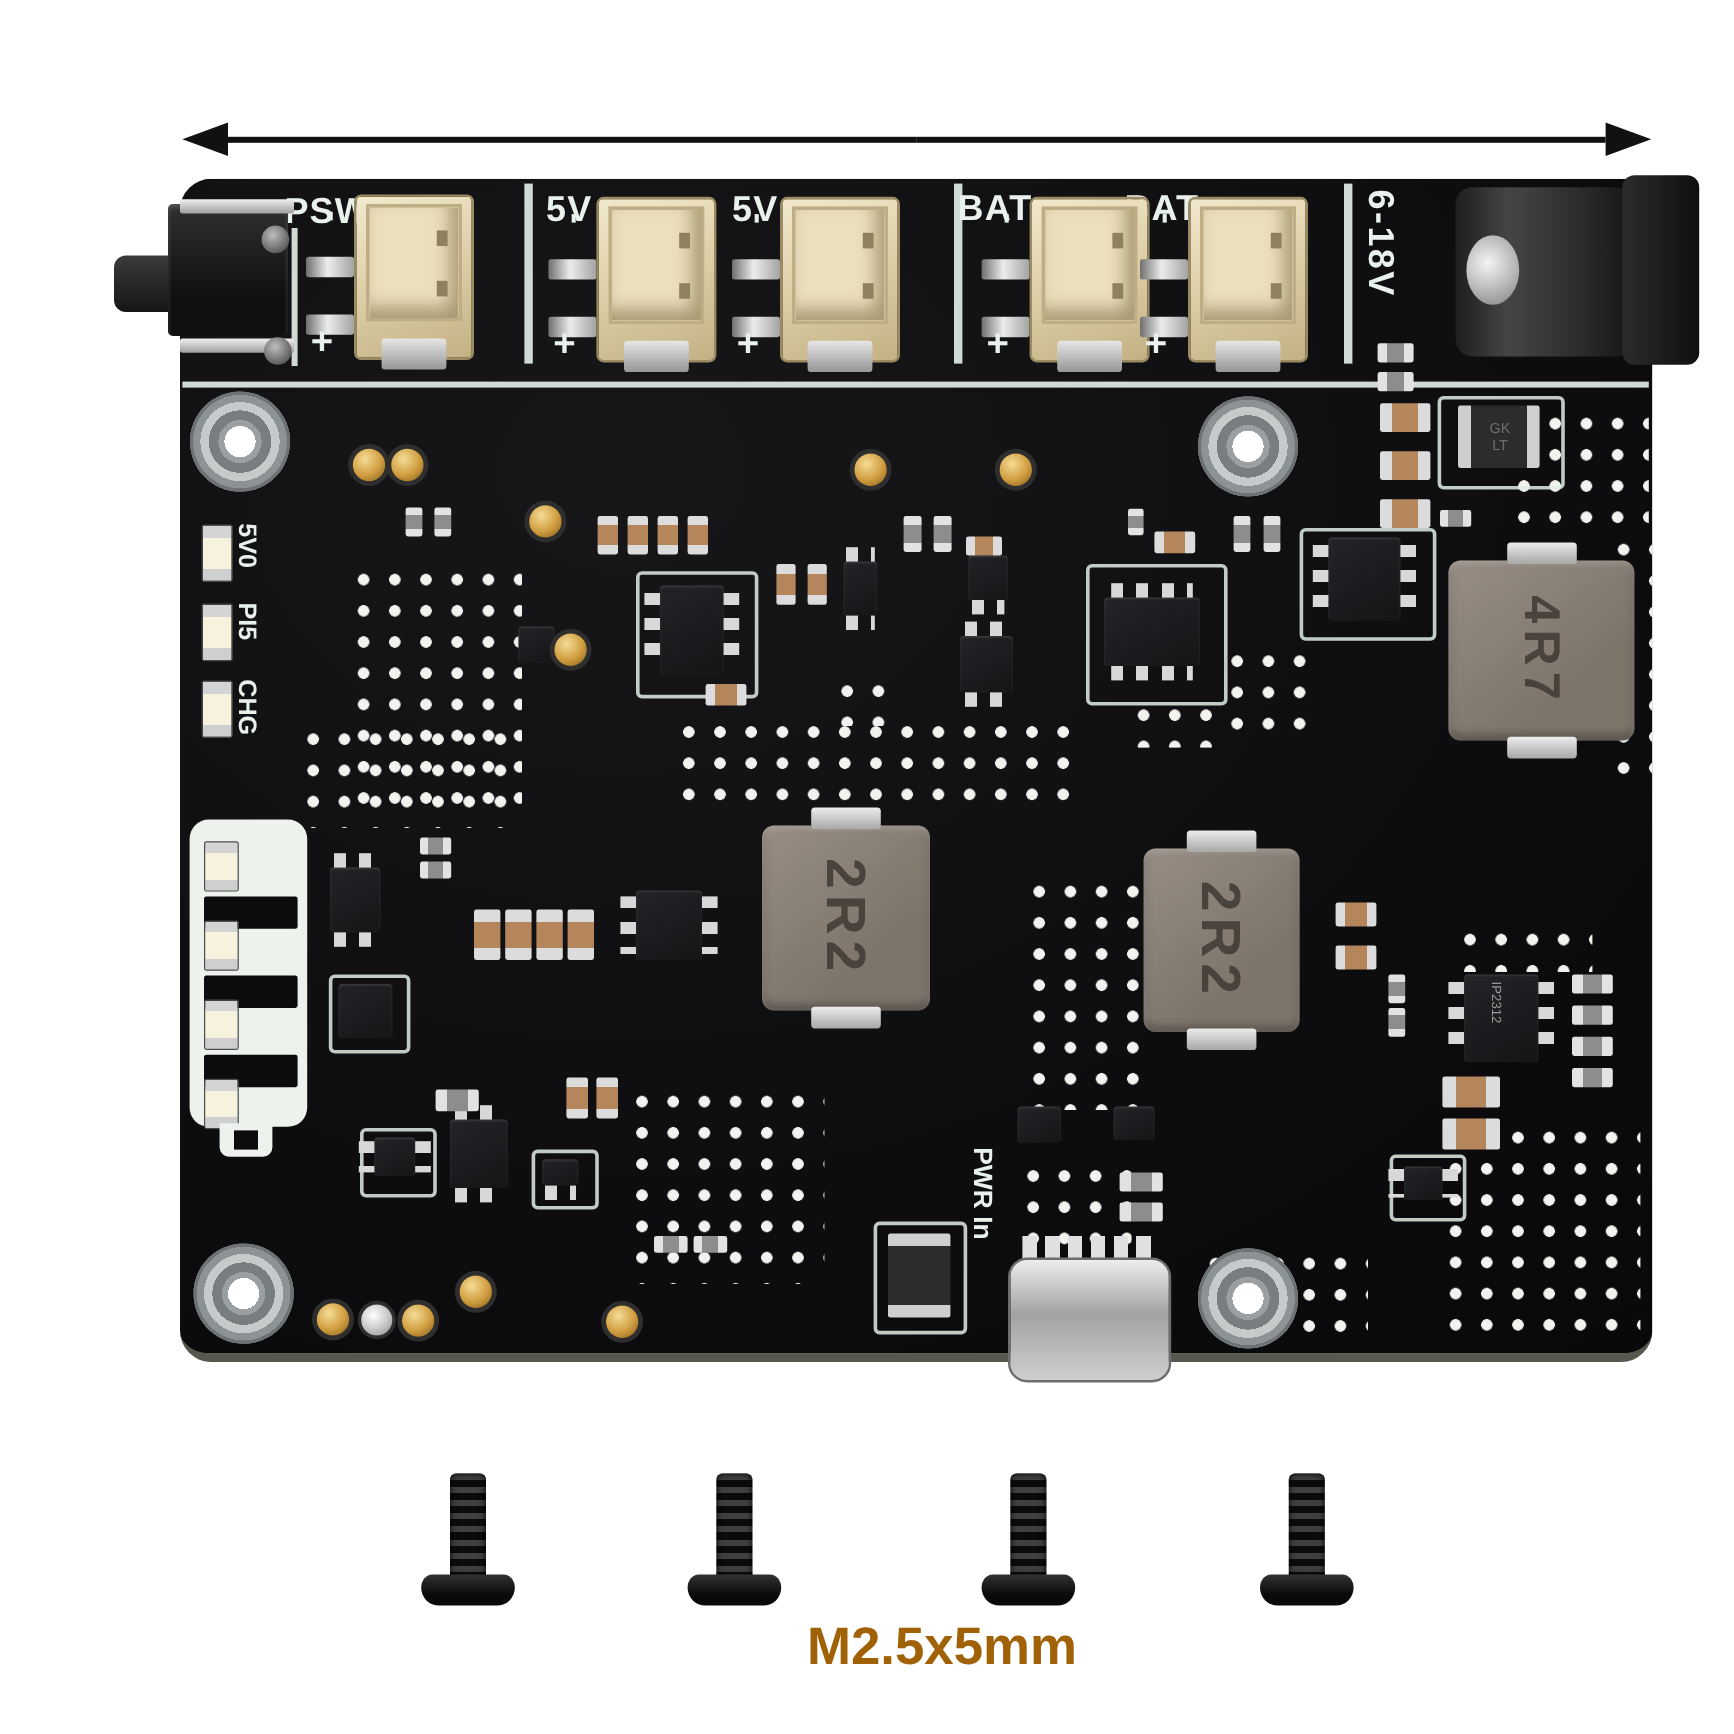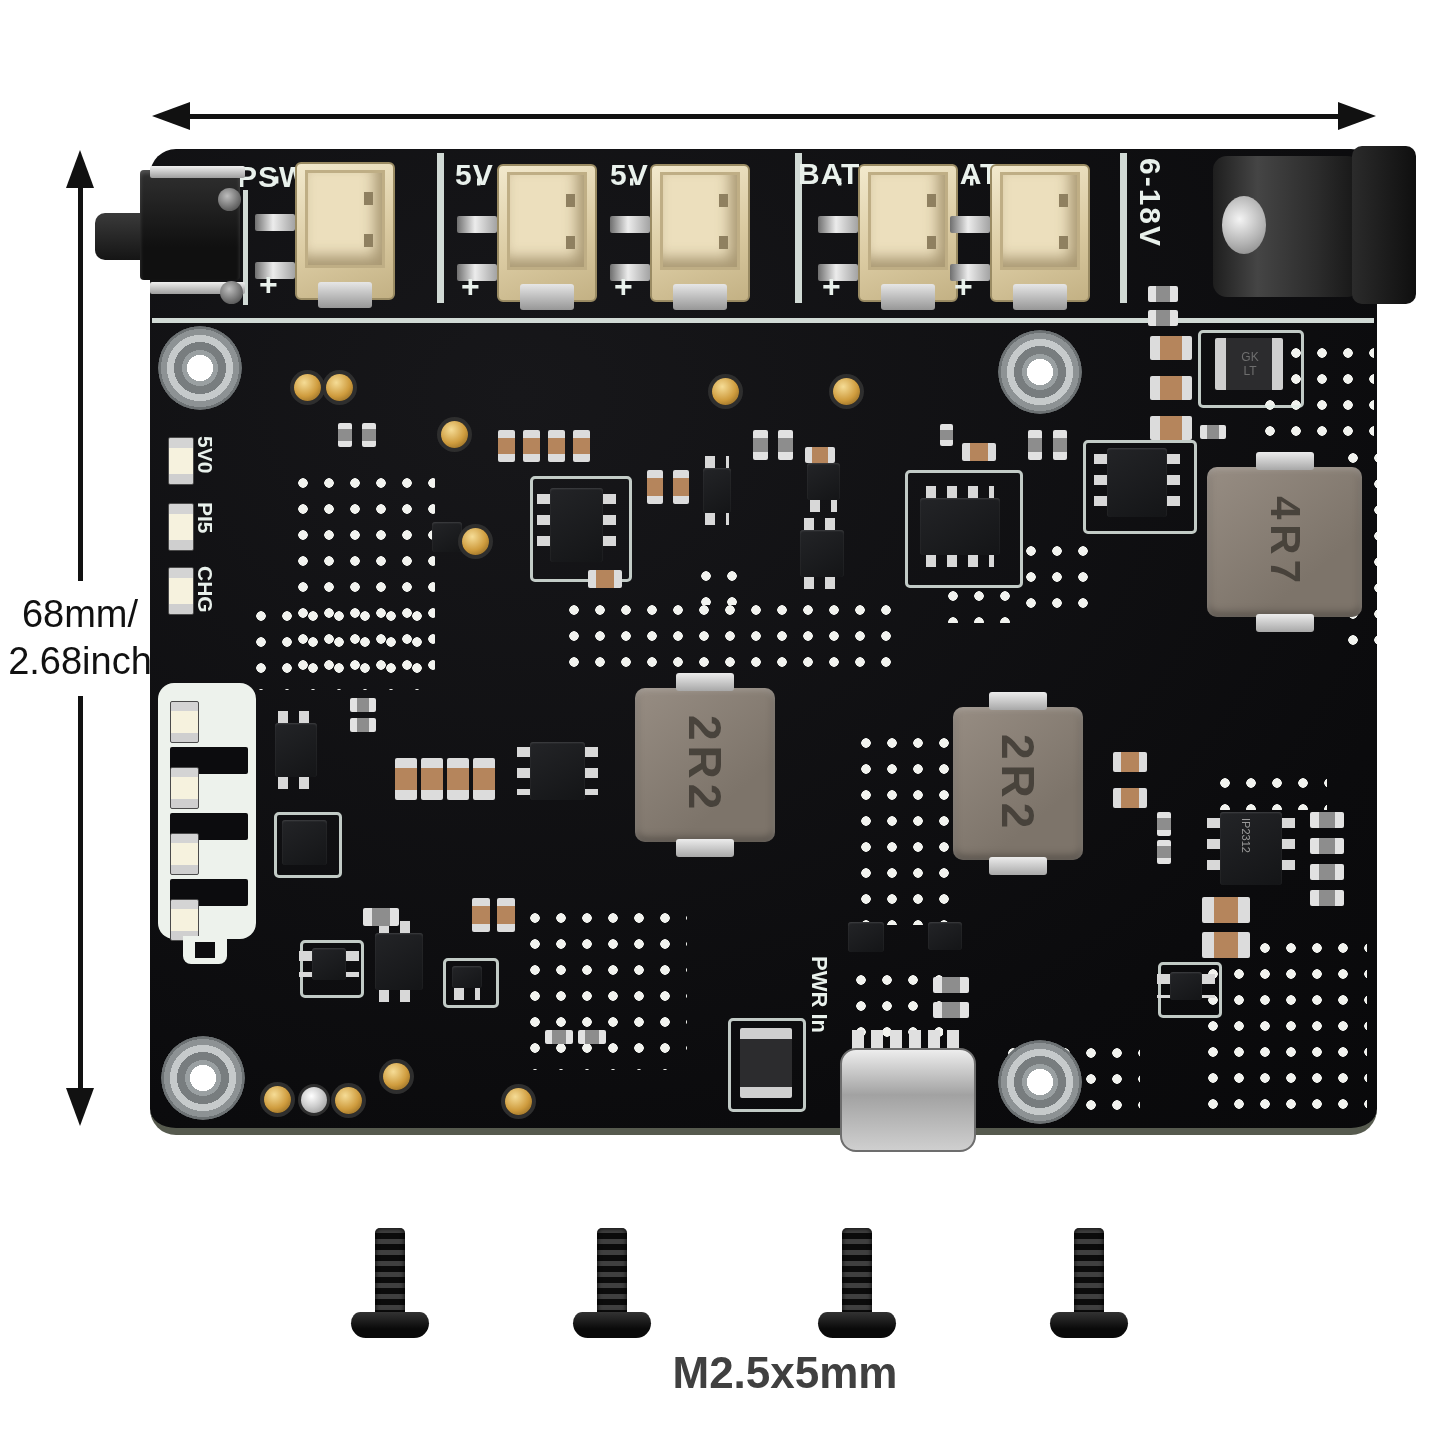--- a/index.html
+++ b/index.html
@@ -12,21 +12,21 @@
   .dim-h .ah.l{border-right:38px solid #111;}
   .dim-h .ah.r{border-left:38px solid #111;}
   .dim-text{font-size:40px;color:#111;margin:0 16px;white-space:nowrap;font-weight:500;}
   .dim-v{position:absolute;left:5px;top:150px;width:150px;height:976px;display:flex;flex-direction:column;align-items:center;}
   .dim-v .line{flex:1;width:5px;background:#111;}
   .dim-v .ah{width:0;height:0;border-left:14px solid transparent;border-right:14px solid transparent;}
   .dim-v .ah.u{border-bottom:38px solid #111;}
   .dim-v .ah.d{border-top:38px solid #111;}
   .dim-vtext{font-size:38px;color:#111;text-align:center;line-height:1.25;margin:10px 0;font-weight:500;}
   .caption{position:absolute;left:520px;top:1348px;width:530px;text-align:center;
-           font-size:44px;font-weight:600;color:#404040;}
+           font-size:44px;font-weight:600;color:#a16207;}
   
   .board{position:absolute;left:150px;top:149px;width:1227px;height:979px;border-radius:26px;
          background:radial-gradient(130% 130% at 30% 25%,#17171a 0%,#0b0b0d 60%,#070708 100%);
          border-bottom:7px solid #565a4e;}
   .silkline-h{position:absolute;height:5px;background:#e2ebe6;opacity:.92;}
   .silkline-v{position:absolute;width:7px;background:#e2ebe6;opacity:.92;}
   .silk{position:absolute;border:3px solid rgba(226,236,230,.85);border-radius:5px;}
   .clabel{position:absolute;color:#e9f1ec;font-size:30px;font-weight:bold;letter-spacing:1px;}
   .vlabel{position:absolute;writing-mode:vertical-rl;color:#e9f1ec;font-weight:bold;}
   .dots{position:absolute;background-image:radial-gradient(circle,#f2f3ef 4.5px,rgba(0,0,0,0) 5px);
@@ -111,30 +111,20 @@
 
 <div class="stage">
 
   <div class="dim-h">
     <i class="ah l"></i>
     <i class="line"></i>
     <i class="line"></i>
     <i class="ah r"></i>
   </div>
 
-  <div class="dim-v">
-    <i class="ah u"></i>
-    <i class="line"></i>
-    <div class="dim-vtext">
-      <span>68mm/</span><br>
-      <span>2.68inch</span>
-    </div>
-    <i class="line"></i>
-    <i class="ah d"></i>
-  </div>
 
   <div class="board"></div>
 
   <i class="silkline-v" style="left:437px;top:153px;height:150px;"></i>
   <i class="silkline-v" style="left:795px;top:153px;height:150px;"></i>
   <i class="silkline-v" style="left:1120px;top:153px;height:150px;"></i>
   <i class="silkline-h" style="left:152px;top:318px;width:1222px;"></i>
   <i class="silkline-v" style="left:243px;top:190px;height:115px;width:5px;"></i>
 
   <i class="dots" style="left:285px;top:465px;width:150px;height:205px;"></i>

